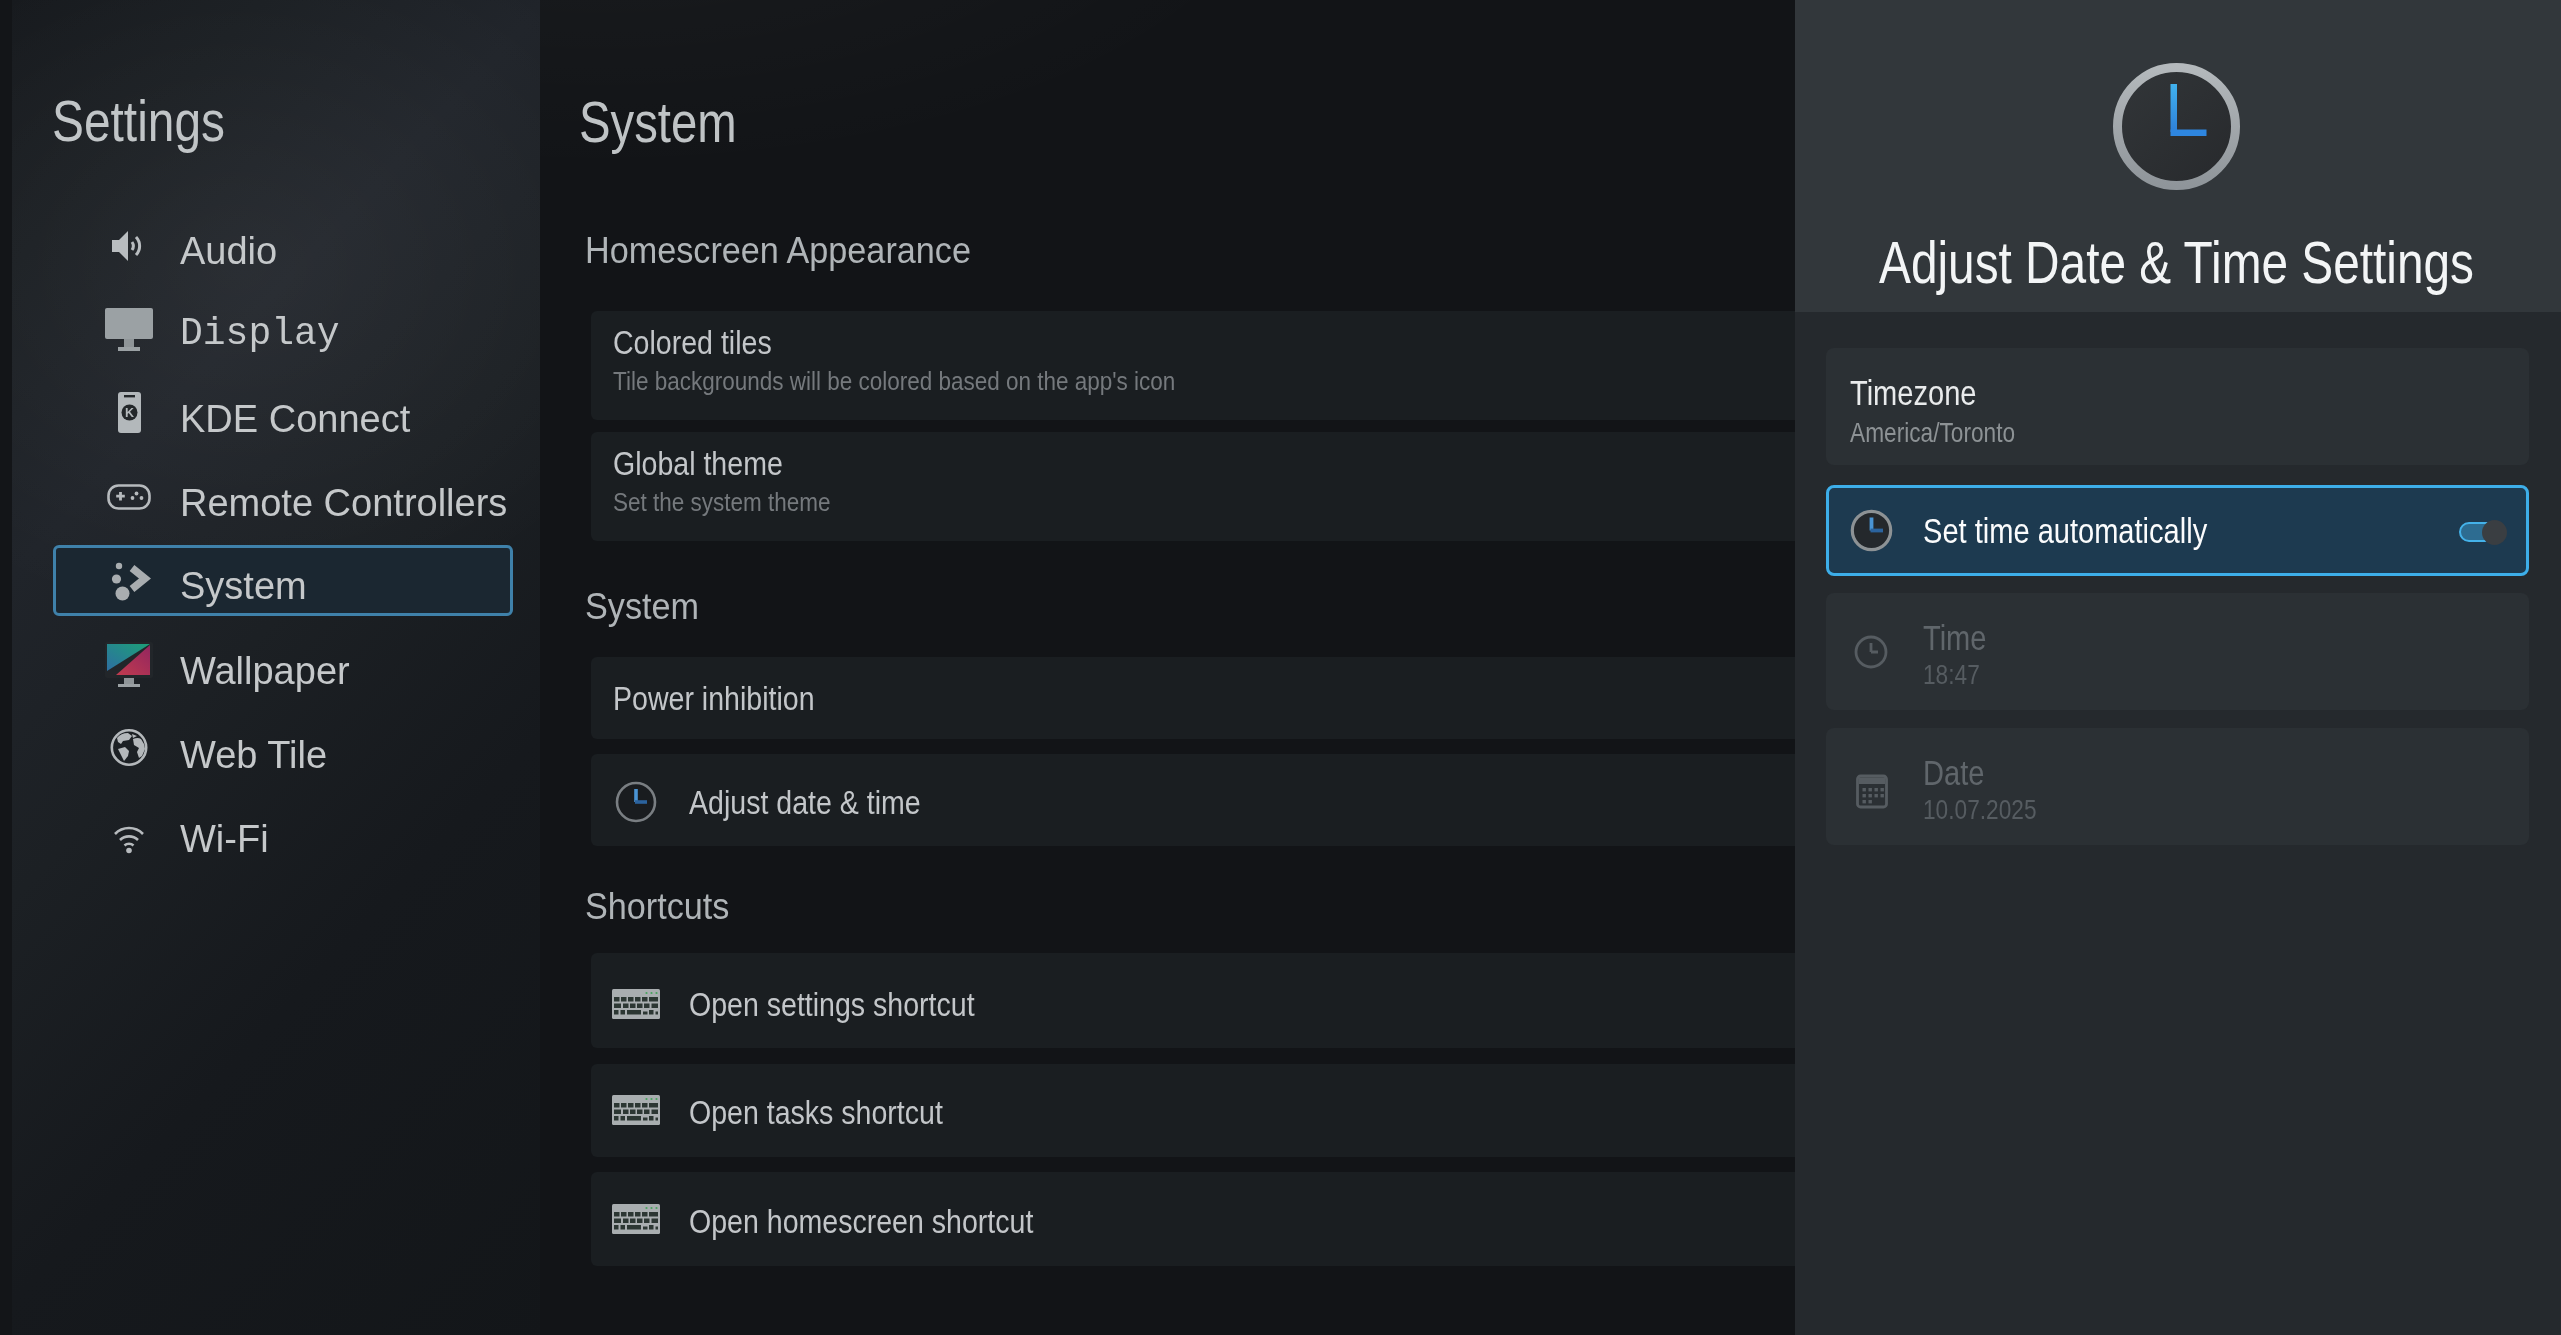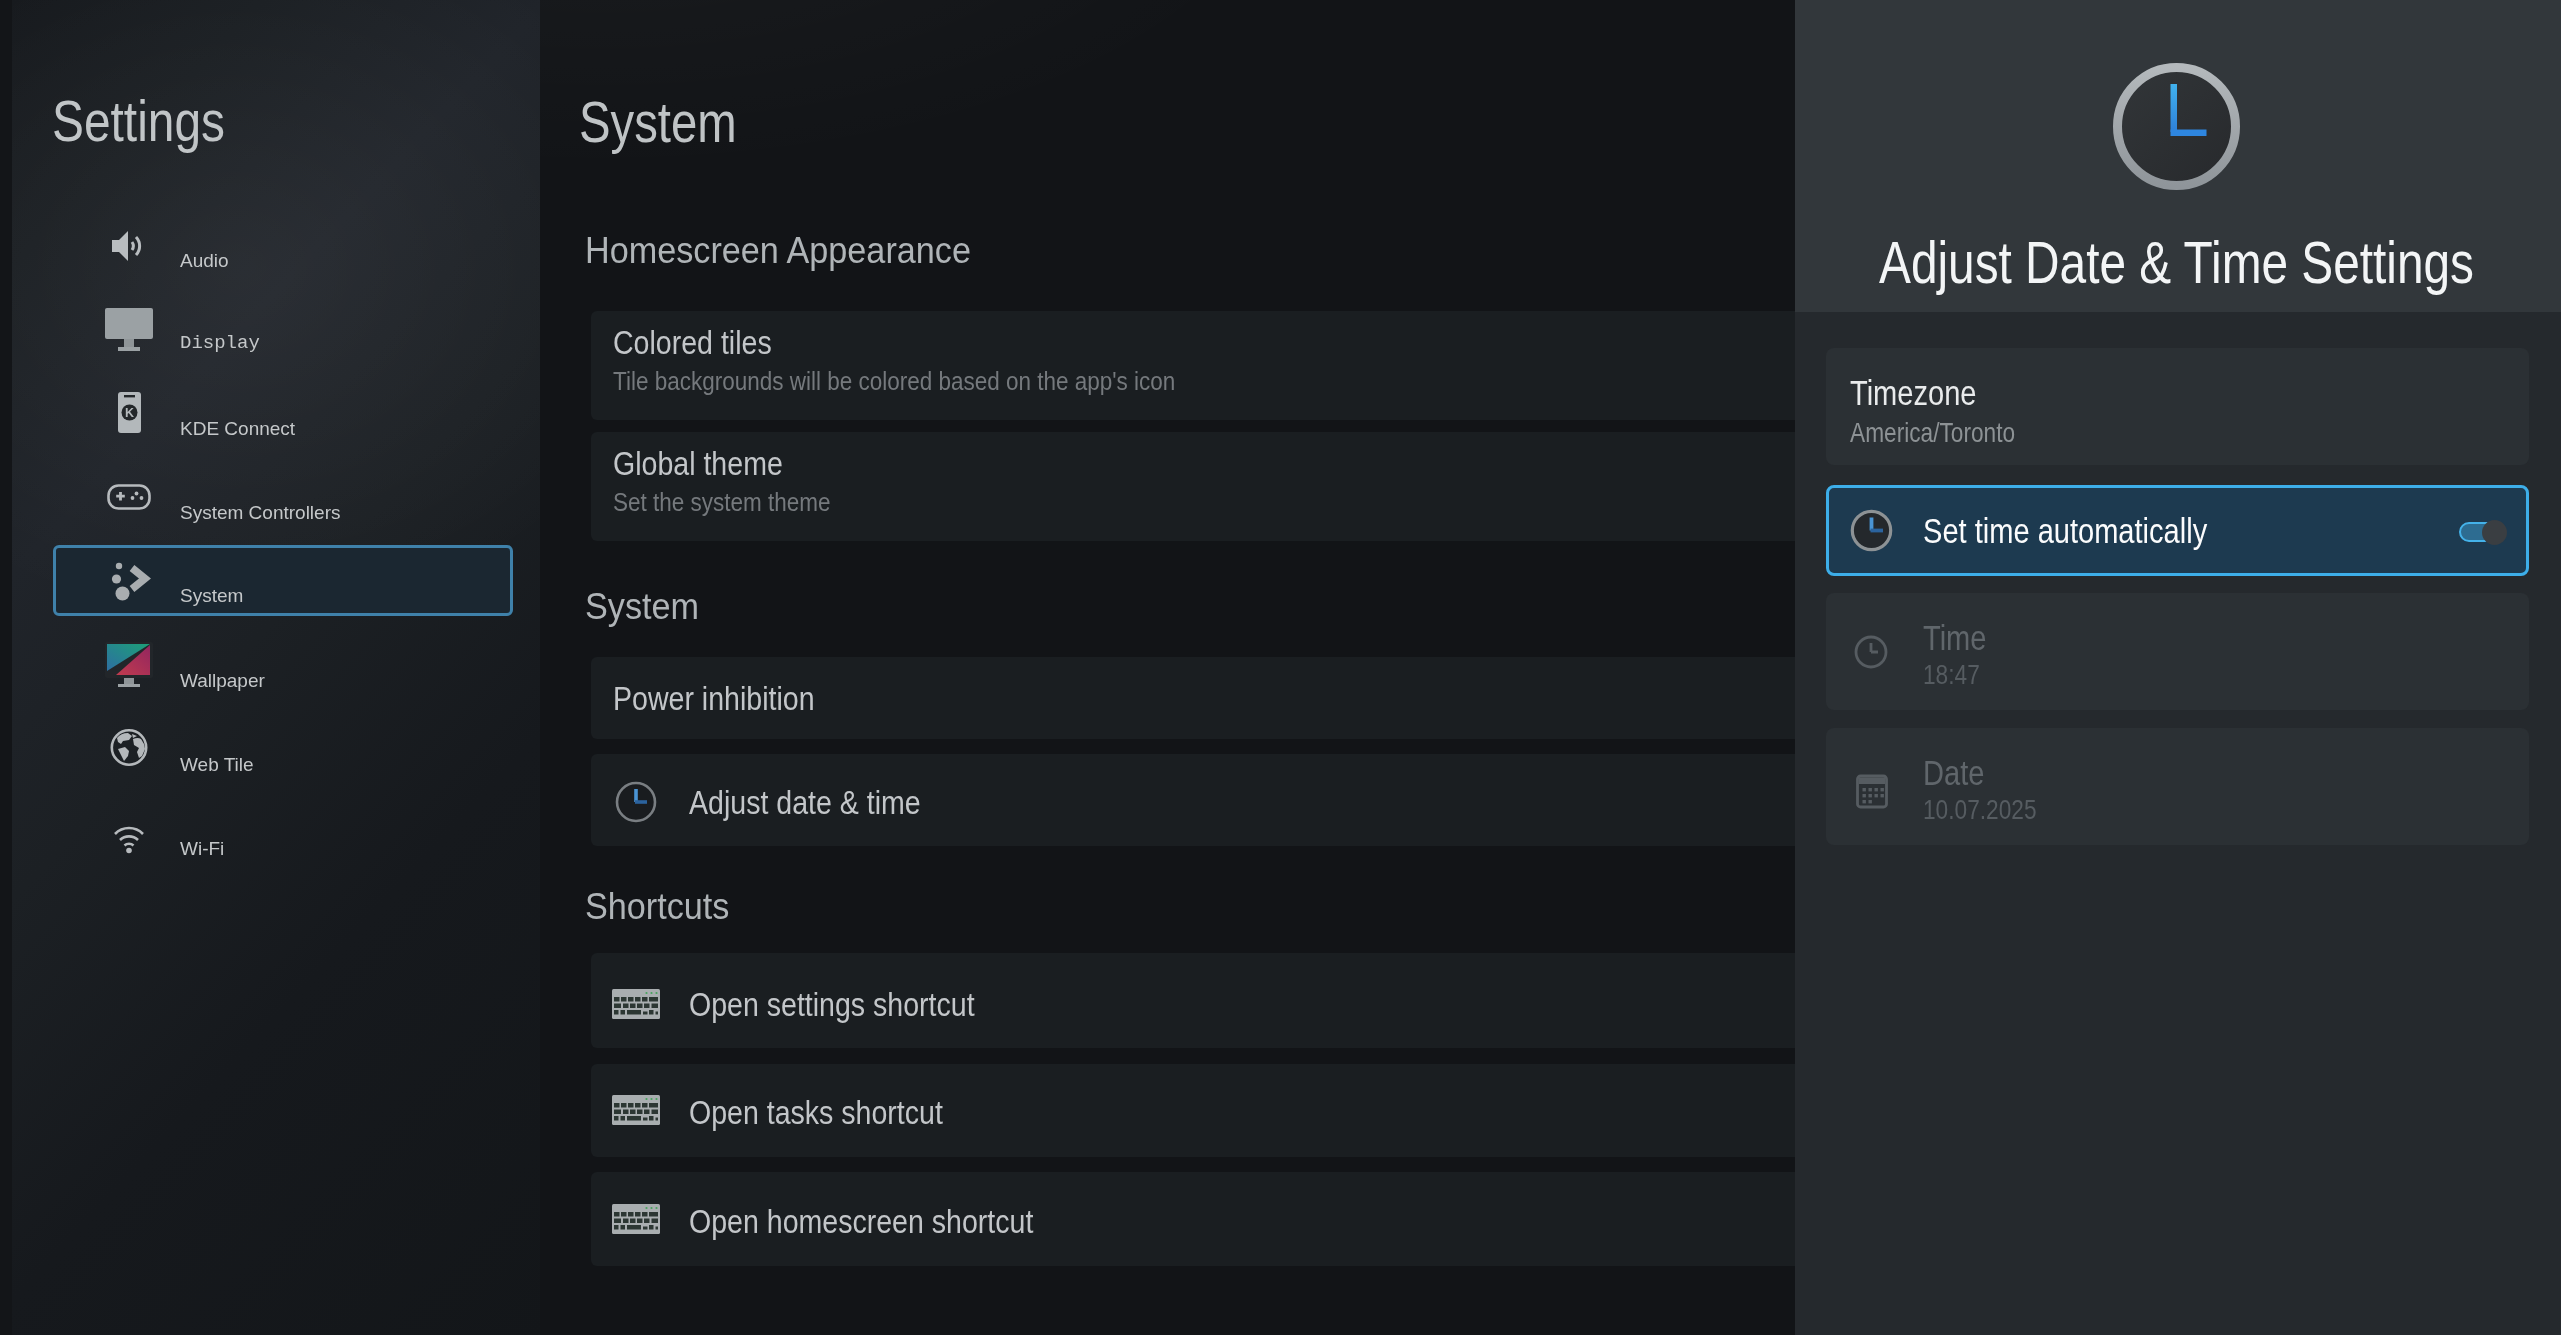--- a/index.html
+++ b/index.html
@@ -3,21 +3,21 @@
 <meta charset="utf-8">
 <style>
   html,body{margin:0;padding:0;width:2561px;height:1335px;overflow:hidden;background:#131518;
     font-family:"Liberation Sans", sans-serif;}
   .abs{position:absolute;}
   .txt{position:absolute;line-height:1;white-space:nowrap;transform-origin:0 0;}
   
   #sidebar{left:12px;top:0;width:540px;height:1335px;
     background:radial-gradient(700px 560px at 42% 20%, rgba(255,255,255,0.05), rgba(255,255,255,0) 65%),
     linear-gradient(133deg,#16191d 0%,#1a1e22 14%,#20242a 30%,#1c2024 47%,#16191d 68%,#131619 100%);}
-  .side-label{font-size:19px;color:#c5c8ca;font-weight:500;margin-top:19px;}
+  .side-label{font-size:38px;color:#c5c8ca;font-weight:500;}
   #selbox{left:41px;top:545px;width:454px;height:65px;border:3px solid #3f81aa;border-radius:6px;background:#1b2731;}
   
   #mid{left:540px;top:0;width:1255px;height:1335px;
     background:radial-gradient(1200px 560px at 5% -12%, rgba(255,255,255,0.04), rgba(255,255,255,0) 60%),#121417;}
   .sect{font-size:36px;color:#afb4b7;transform:scaleX(.95);}
   .card{position:absolute;left:51px;width:1229px;background:#1a1e21;border-radius:6px;}
   .ctitle{font-size:33px;color:#c3c6c9;transform:scaleX(.865);}
   .csub{font-size:26px;color:#75797d;transform:scaleX(.865);}
   
   #rpanel{left:1795px;top:0;width:766px;height:1335px;background:#25292d;}
@@ -27,21 +27,21 @@
   .rsub{font-size:28px;transform:scaleX(.81);}
 </style>
 </head>
 <body>
 <div id="sidebar" class="abs">
   <div class="txt" style="left:40px;top:93px;font-size:57px;font-weight:300;color:#c1c5c7;transform:scaleX(.84);">Settings</div>
   <div id="selbox" class="abs"></div>
   <div class="txt side-label" style="left:168px;top:232px;">Audio</div>
   <div class="txt side-label" style="left:168px;top:315px;font-family:Liberation Mono, monospace;">Display</div>
   <div class="txt side-label" style="left:168px;top:400px;">KDE Connect</div>
-  <div class="txt side-label" style="left:168px;top:484px;">System Controllers</div>
+  <div class="txt side-label" style="left:168px;top:484px;">Remote Controllers</div>
   <div class="txt side-label" style="left:168px;top:567px;">System</div>
   <div class="txt side-label" style="left:168px;top:652px;">Wallpaper</div>
   <div class="txt side-label" style="left:168px;top:736px;">Web Tile</div>
   <div class="txt side-label" style="left:168px;top:820px;">Wi-Fi</div>
   <svg class="abs" style="left:99px;top:230px;" width="36" height="32" viewBox="0 0 36 32">
     <rect x="1" y="10" width="7" height="12" fill="#b9bdc0"></rect>
     <polygon points="8,10 17,1 17,31 8,22" fill="#b9bdc0"></polygon>
     <path d="M21 12 a7 7 0 0 1 0 8" fill="none" stroke="#b9bdc0" stroke-width="3"></path>
     <path d="M25 7 a13 13 0 0 1 0 18" fill="none" stroke="#b9bdc0" stroke-width="3"></path>
   </svg>

